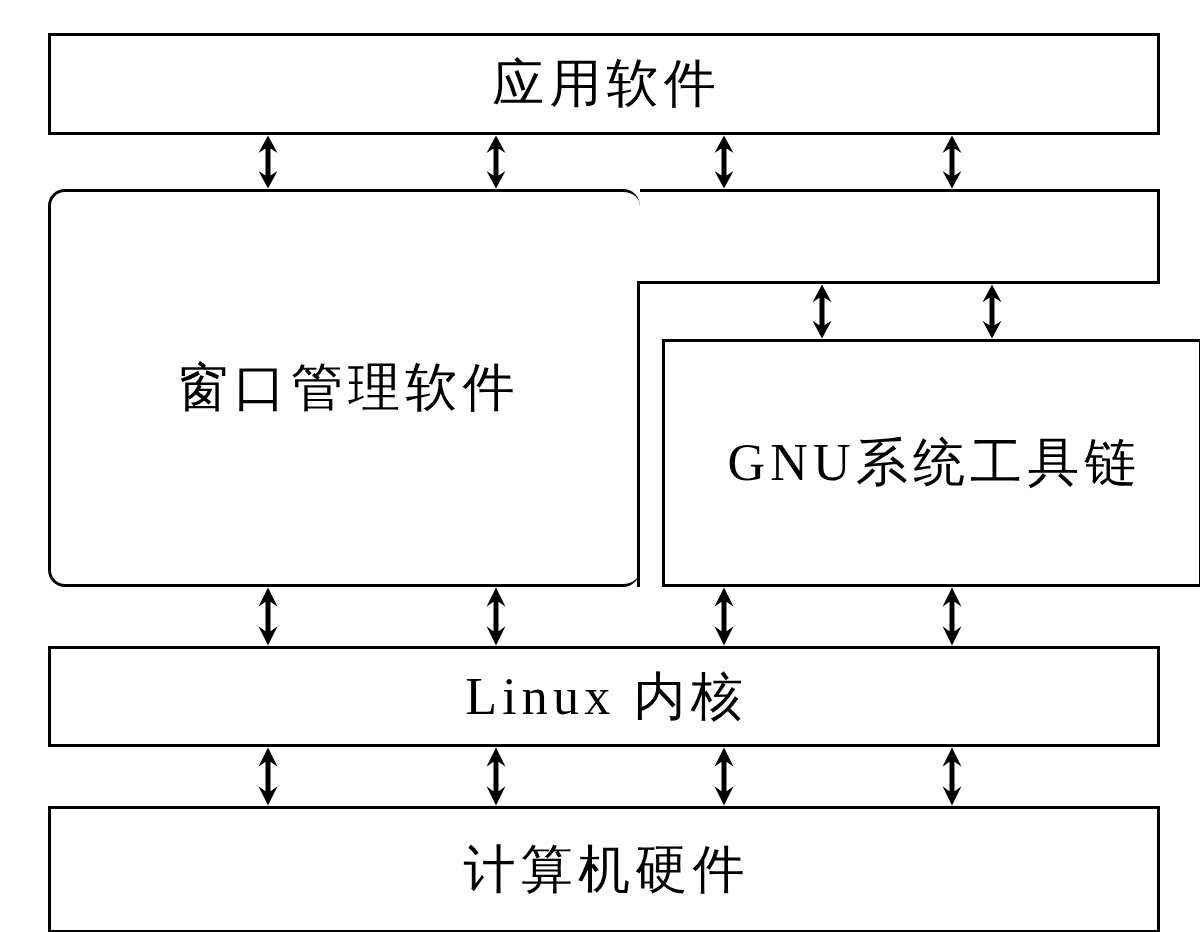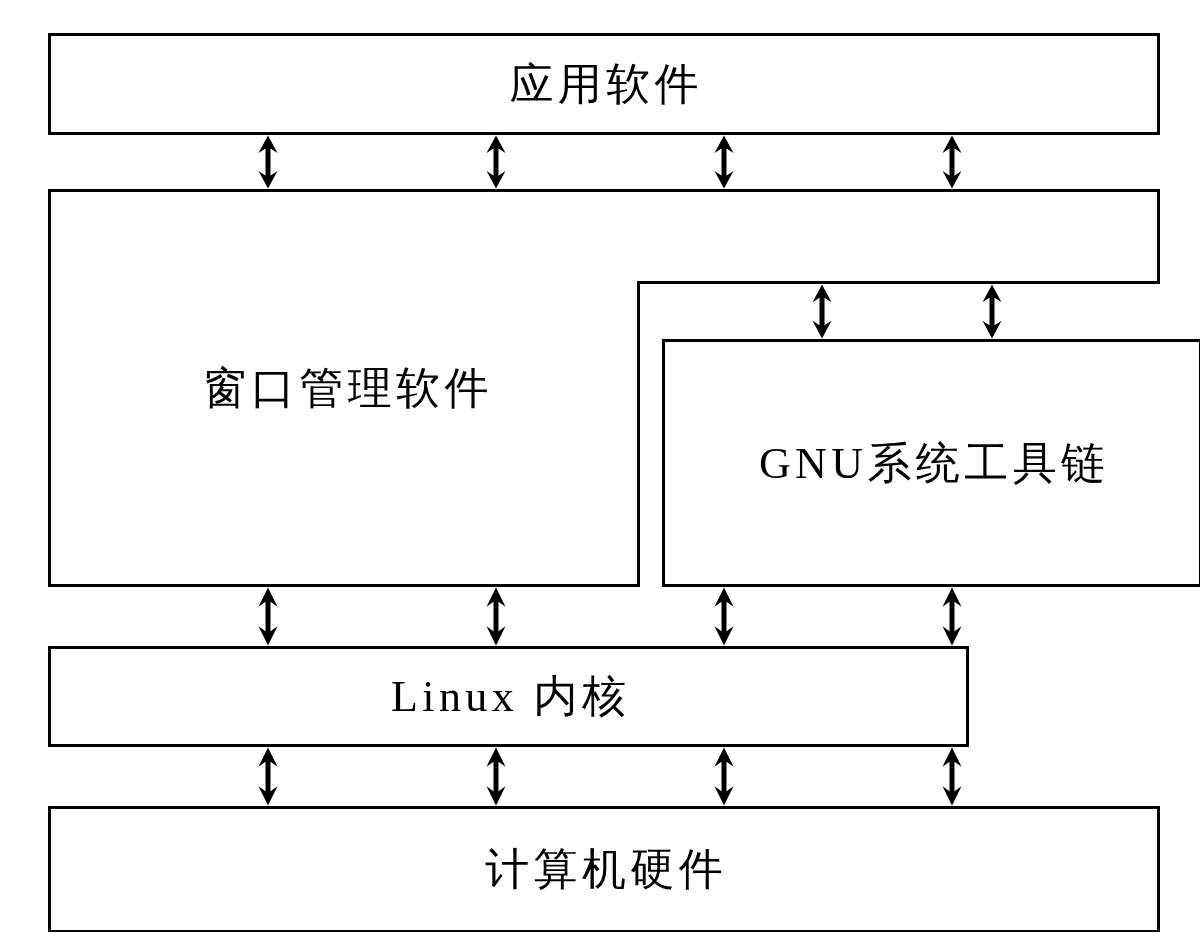--- a/index.html
+++ b/index.html
@@ -18,41 +18,41 @@
   .box {
     position: absolute;
     box-sizing: border-box;
     border: 3px solid #000000;
     background: #ffffff;
     display: flex;
     align-items: center;
     justify-content: center;
   }
   .box-label {
-    font-size: 44px;
+    font-size: 52px;
     color: #000000;
     letter-spacing: 0.10em;
     white-space: nowrap;
     text-indent: 0.10em; 
   }
   
   .app-box    { left: 48px;  top: 33px;  width: 1112px; height: 102px; }
   
   .wm-left    { left: 48px;  top: 189px; width: 592px;  height: 398px;
-                border-right: none; }
+                border-right: none; border-radius: 17px; }
   
   .wm-arm     { left: 640px; top: 189px; width: 520px;  height: 95px;
                 border-left: none; }
   
   .wm-step    { position: absolute; left: 637px; top: 281px;
                 width: 3px; height: 306px; background: #000000; }
   
   .gnu-box    { left: 662px; top: 339px; width: 540px;  height: 248px; }
   
-  .linux-box  { left: 48px;  top: 646px; width: 921px; height: 101px; }
+  .linux-box  { left: 48px;  top: 646px; width: 1112px; height: 101px; }
   
   .hw-box     { left: 48px;  top: 806px; width: 1112px; height: 127px; }
 
   .arrow {
     position: absolute;
     width: 26px;
     display: block;
   }
 </style>
 </head>

